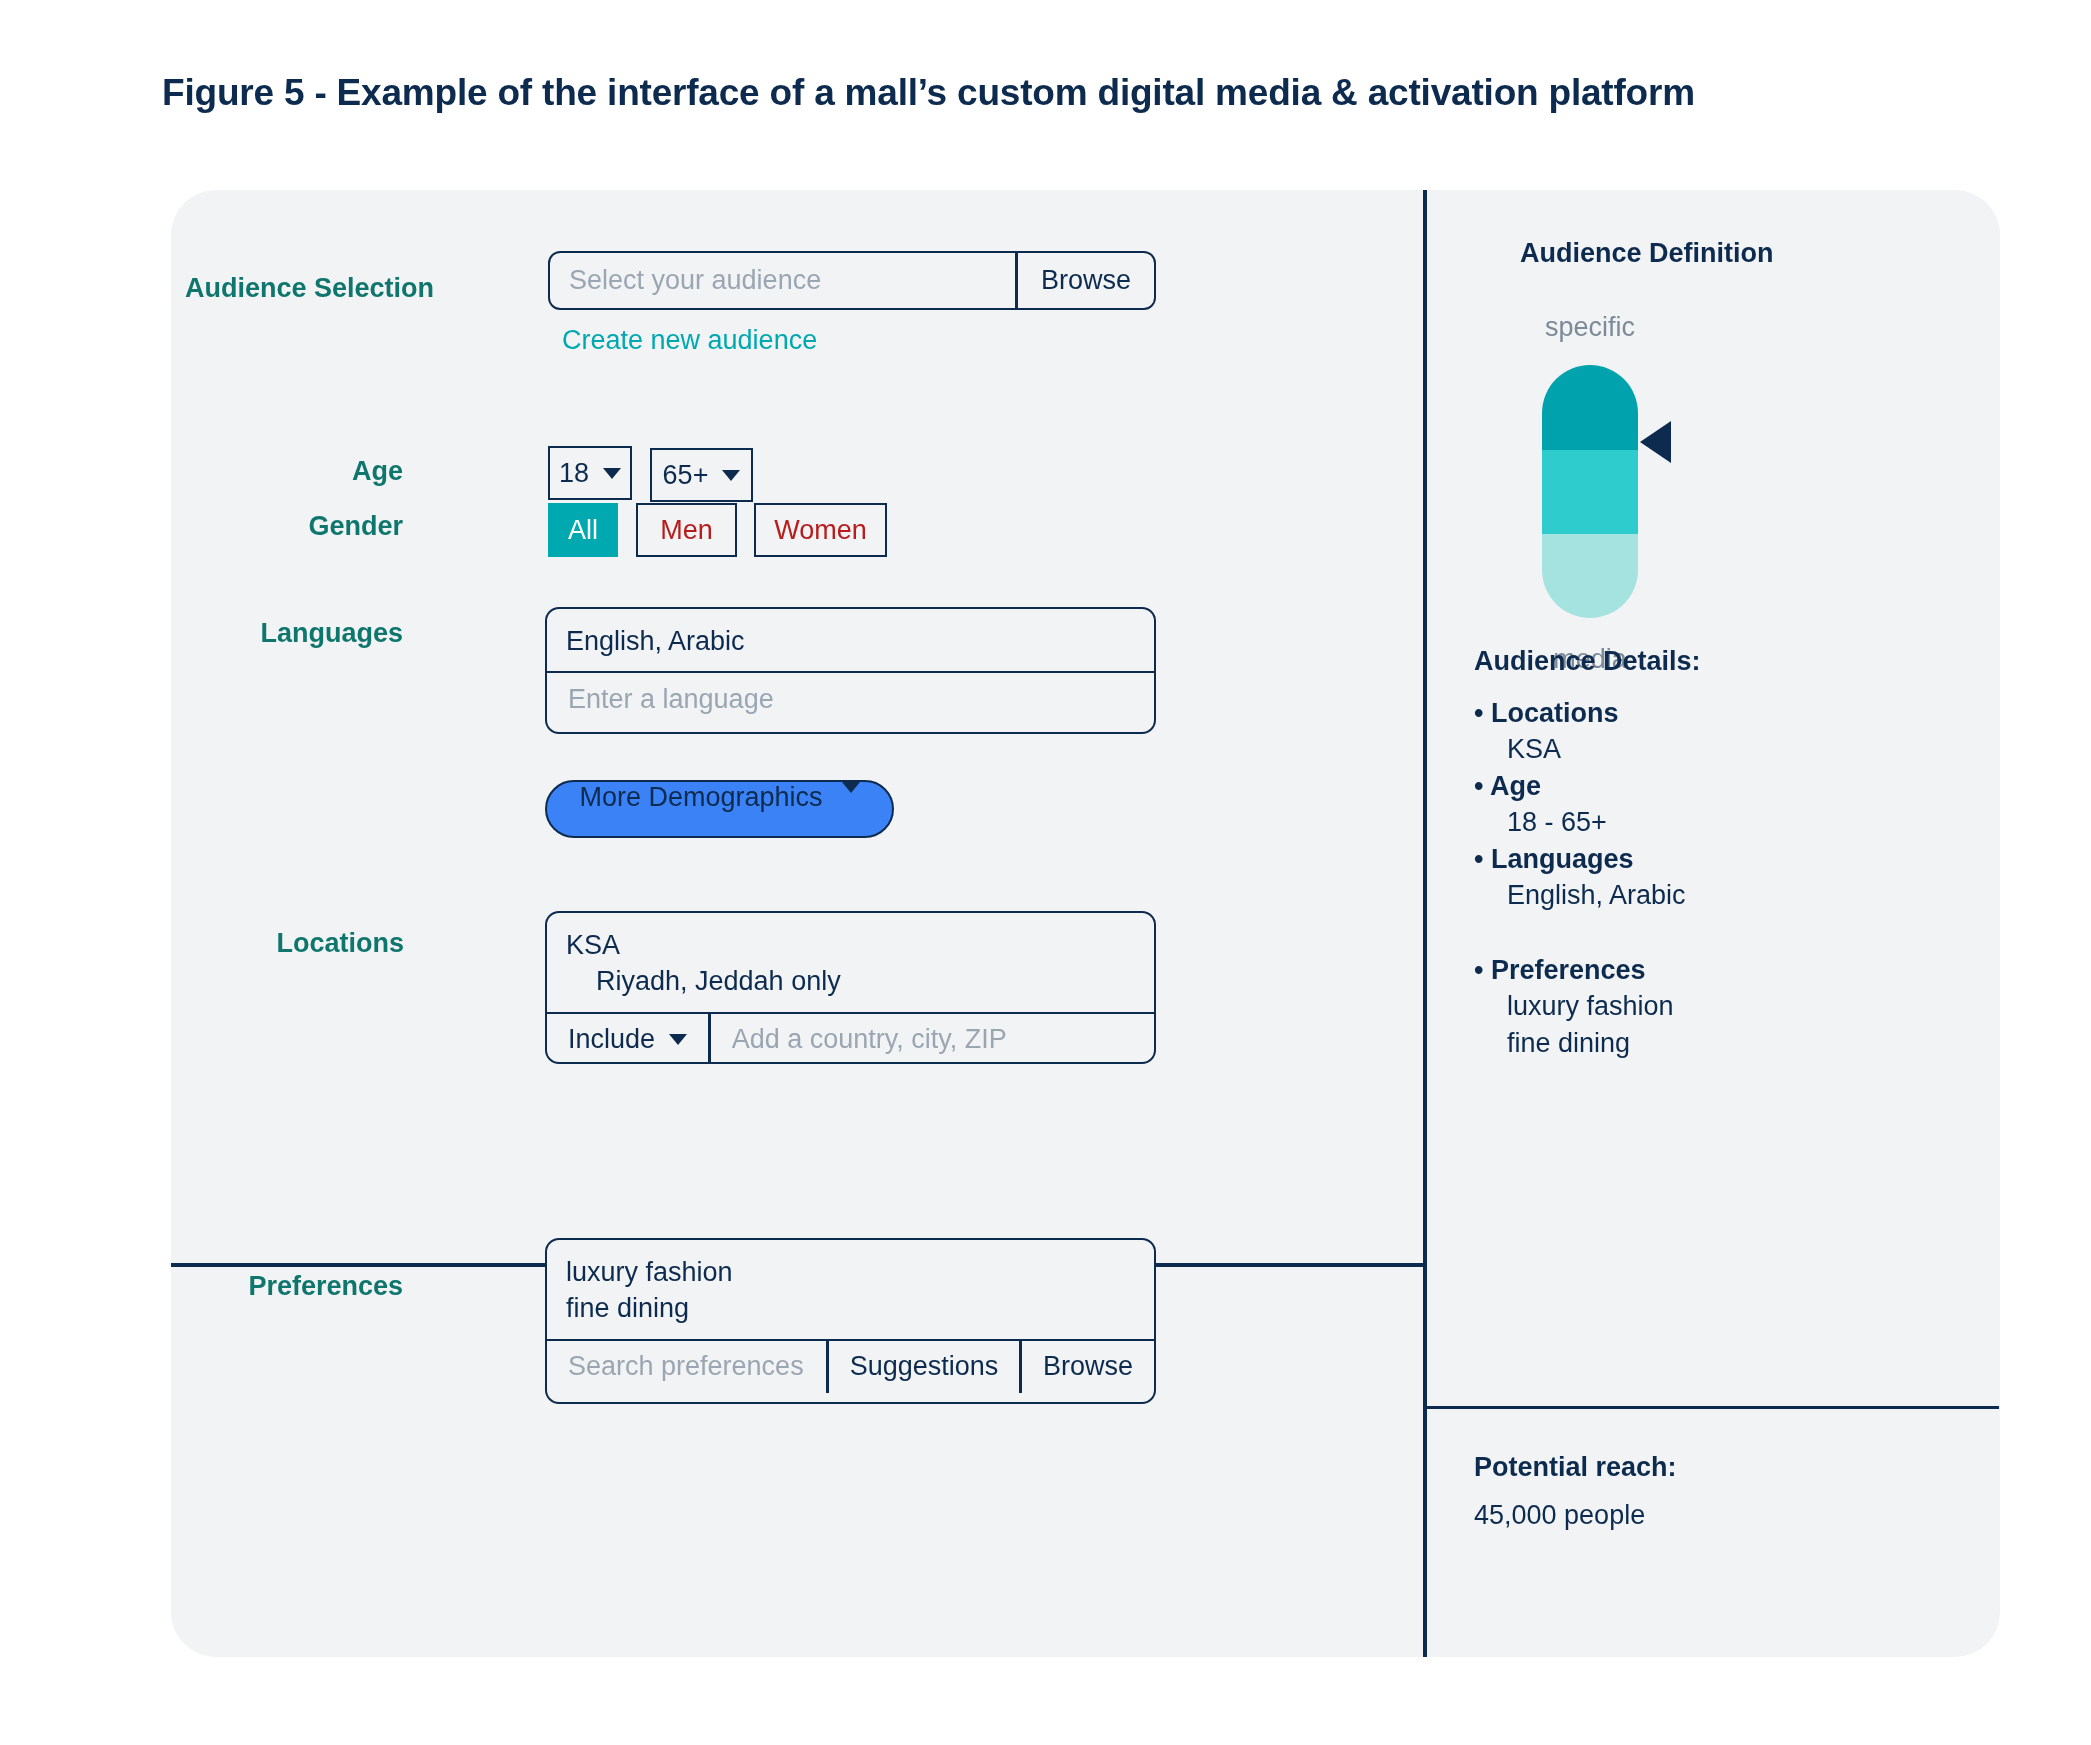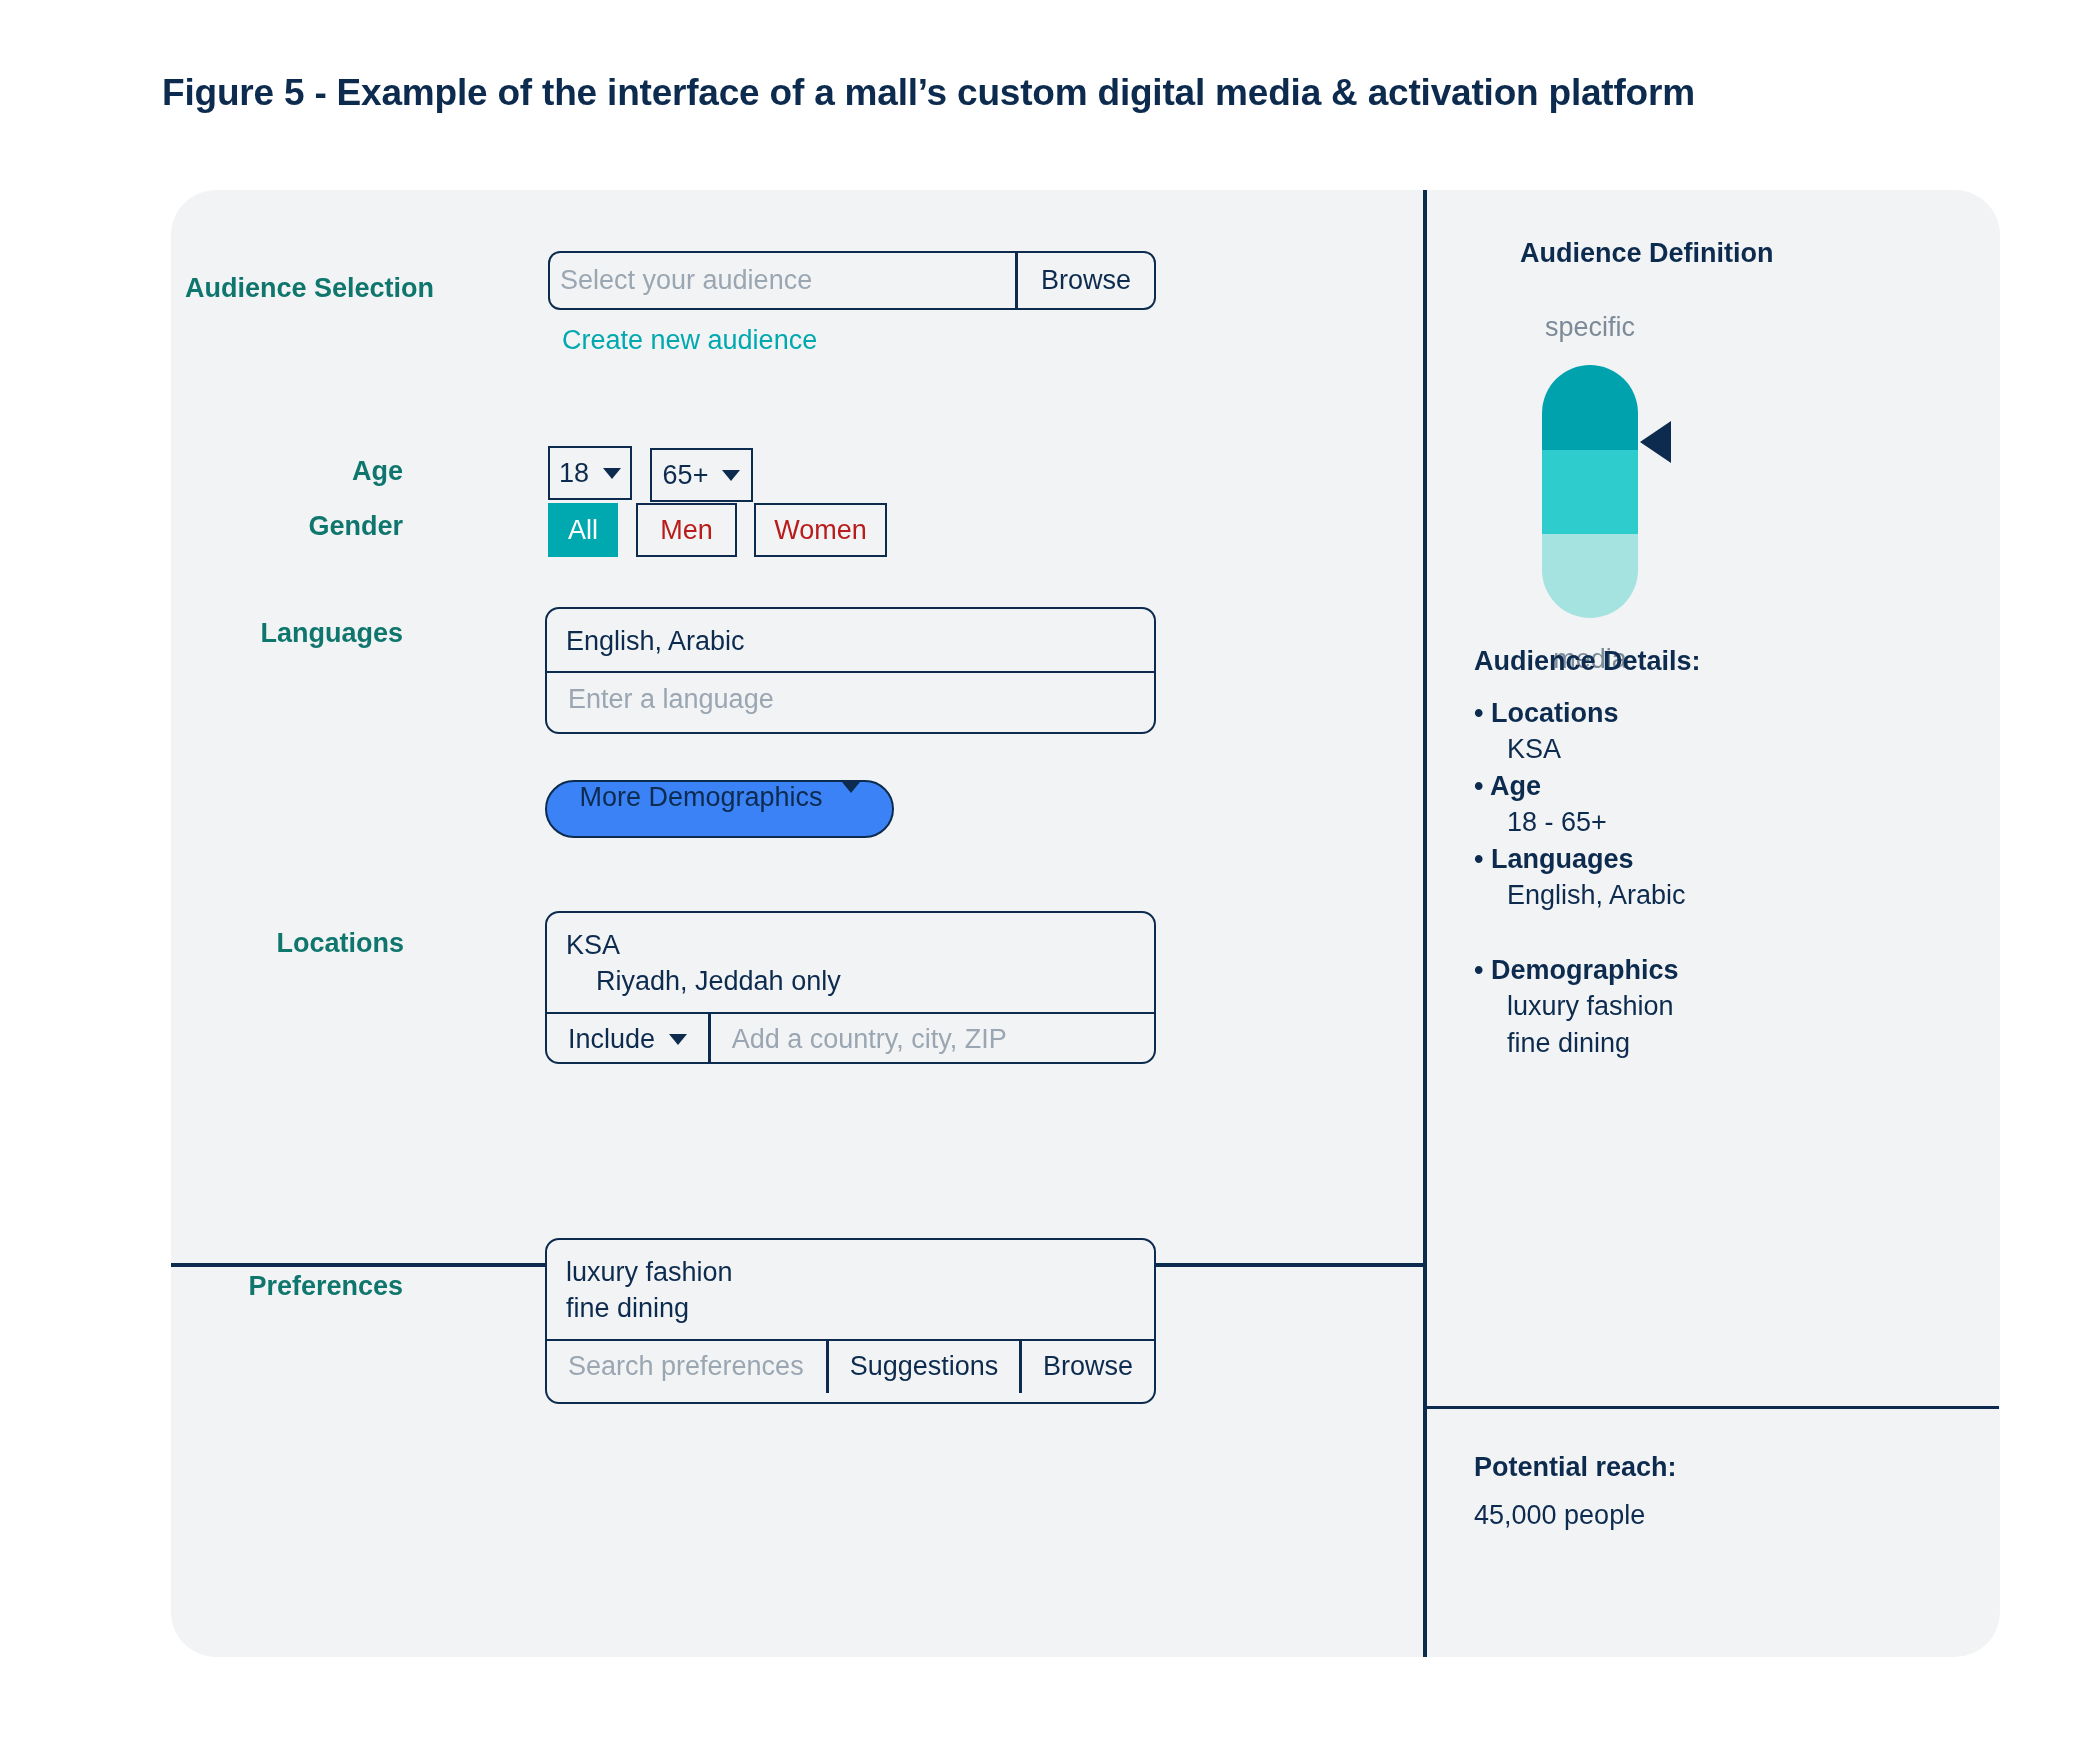--- a/index.html
+++ b/index.html
@@ -87,21 +87,21 @@
     border-radius: 12.2px;
     background: #f2f3f4;
     display: flex;
     align-items: stretch;
     overflow: hidden;
   }
 
   .field-text {
     display: flex;
     align-items: center;
-    padding-left: 10px;
+    padding-left: 19px;
     font-size: 27px;
     color: #0c2b4e;
     flex: 1;
   }
   .field-text.placeholder { color: #9aa6b2; }
 
   .field-sep {
     width: 2.6px;
     background: #0c2b4e;
   }
@@ -398,21 +398,21 @@
       <div class="detail-bullet">• Age</div>
       <div class="detail-value">18 - 65+</div>
     </div>
 
     <div class="detail-group" style="left:1303px; top:651px;">
       <div class="detail-bullet">• Languages</div>
       <div class="detail-value">English, Arabic</div>
     </div>
 
     <div class="detail-group" style="left:1303px; top:762px;">
-      <div class="detail-bullet">• Demographics</div>
+      <div class="detail-bullet">• Preferences</div>
       <div class="detail-value">luxury fashion</div>
       <div class="detail-value">fine dining</div>
     </div>
 
     <div class="panel-heading" style="left:1303px; top:1262px;">Potential reach:</div>
     <div class="panel-text" style="left:1303px; top:1310px;">45,000 people</div>
 
   </div>
 </div>
 

